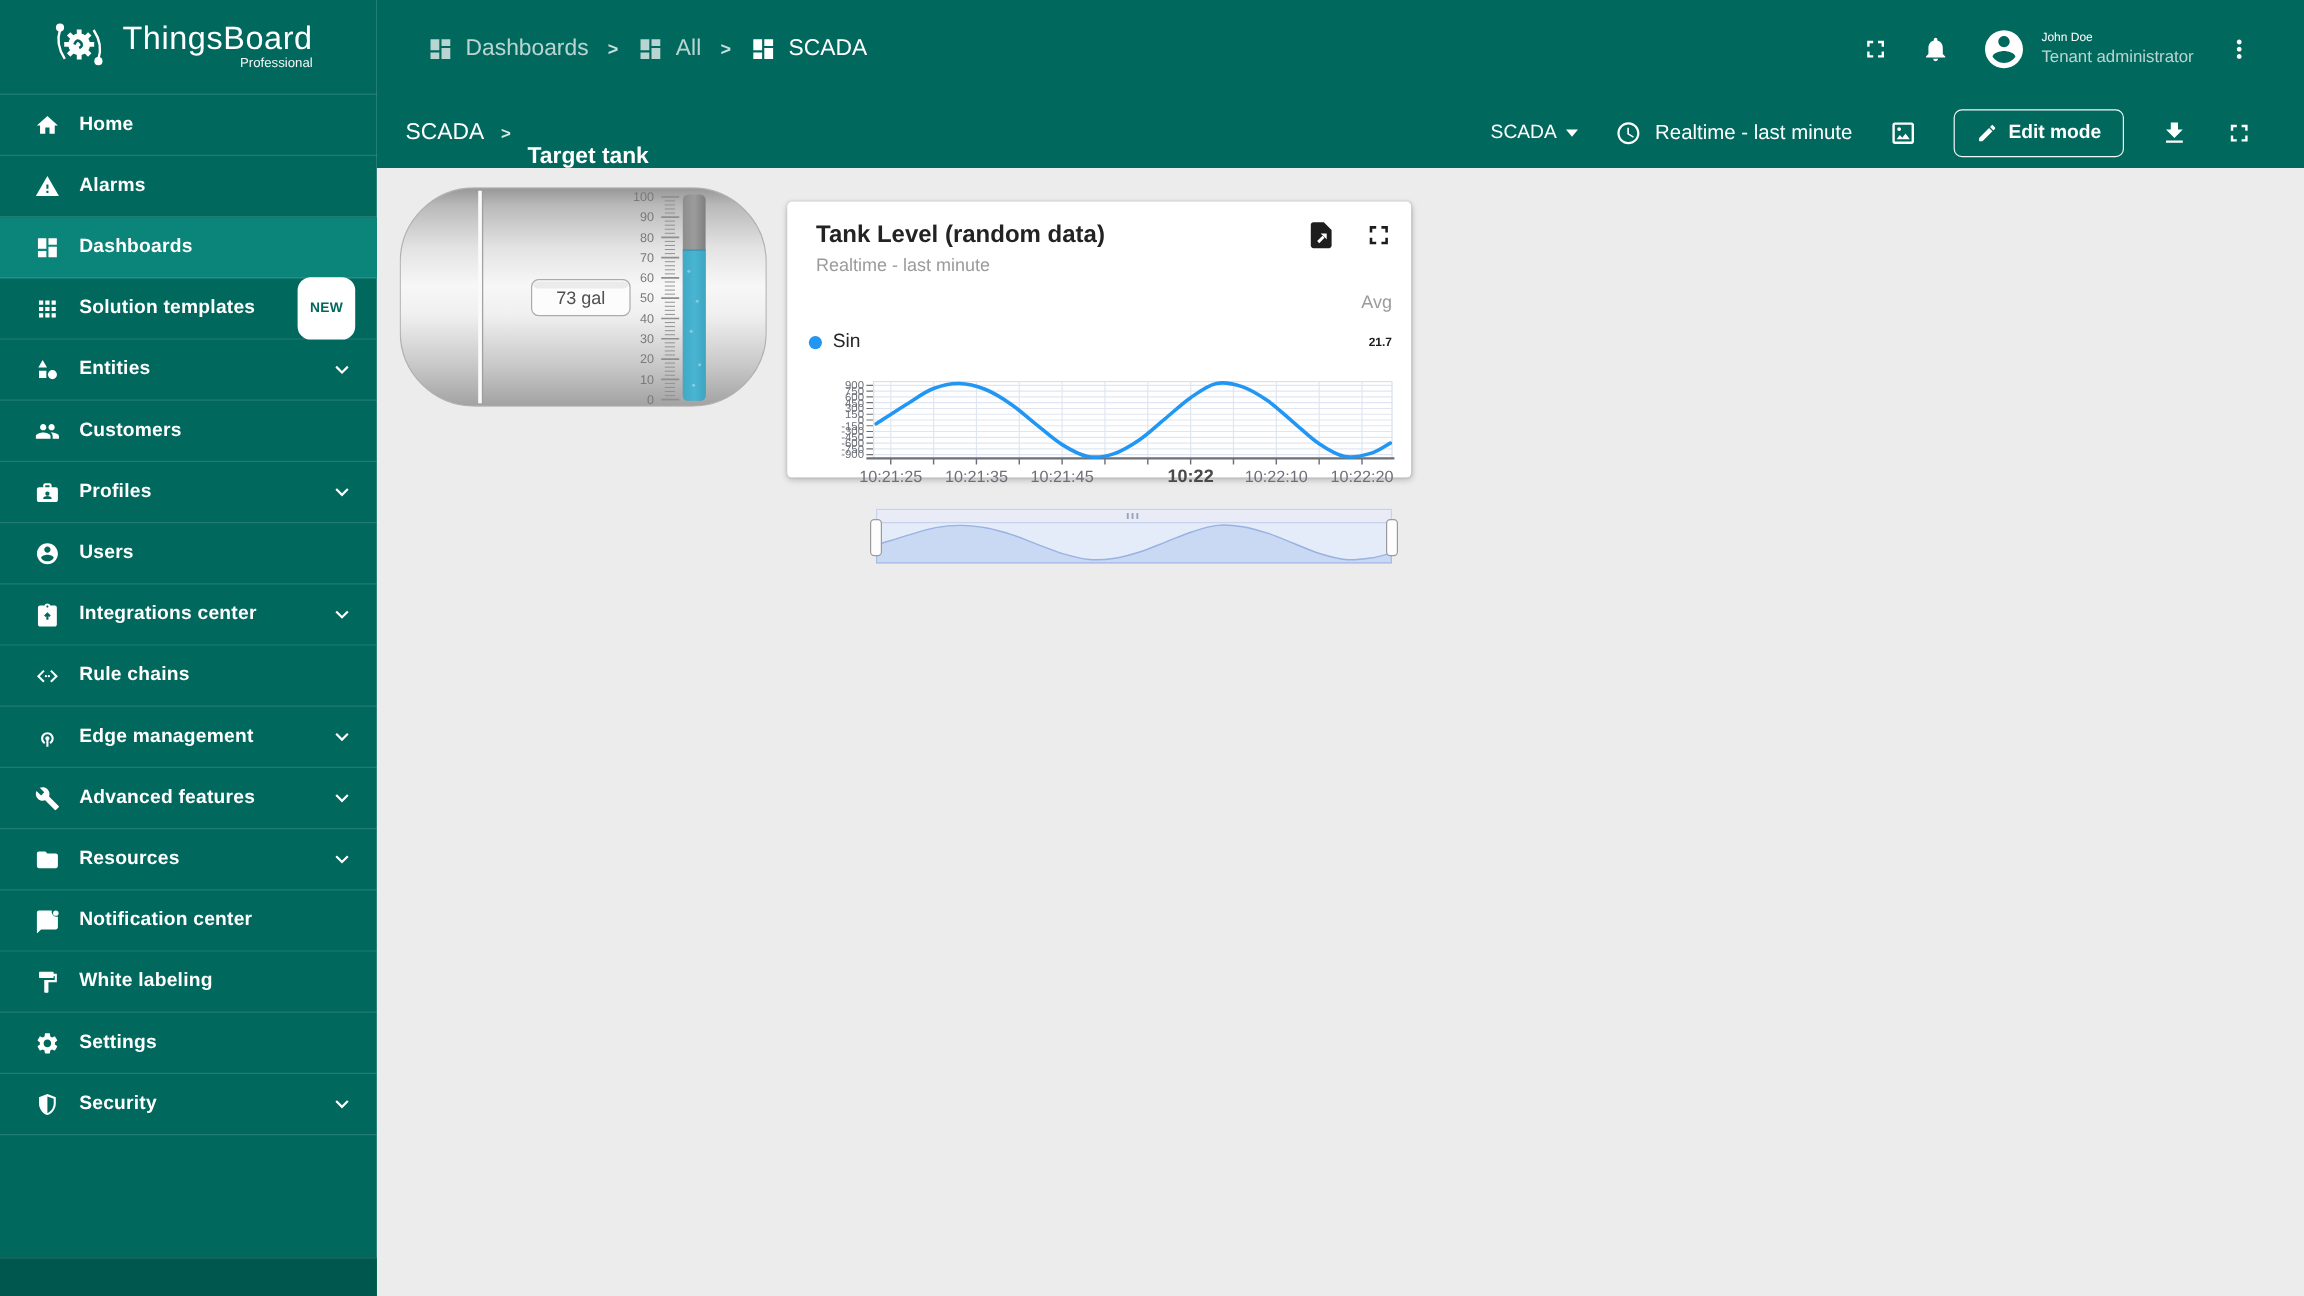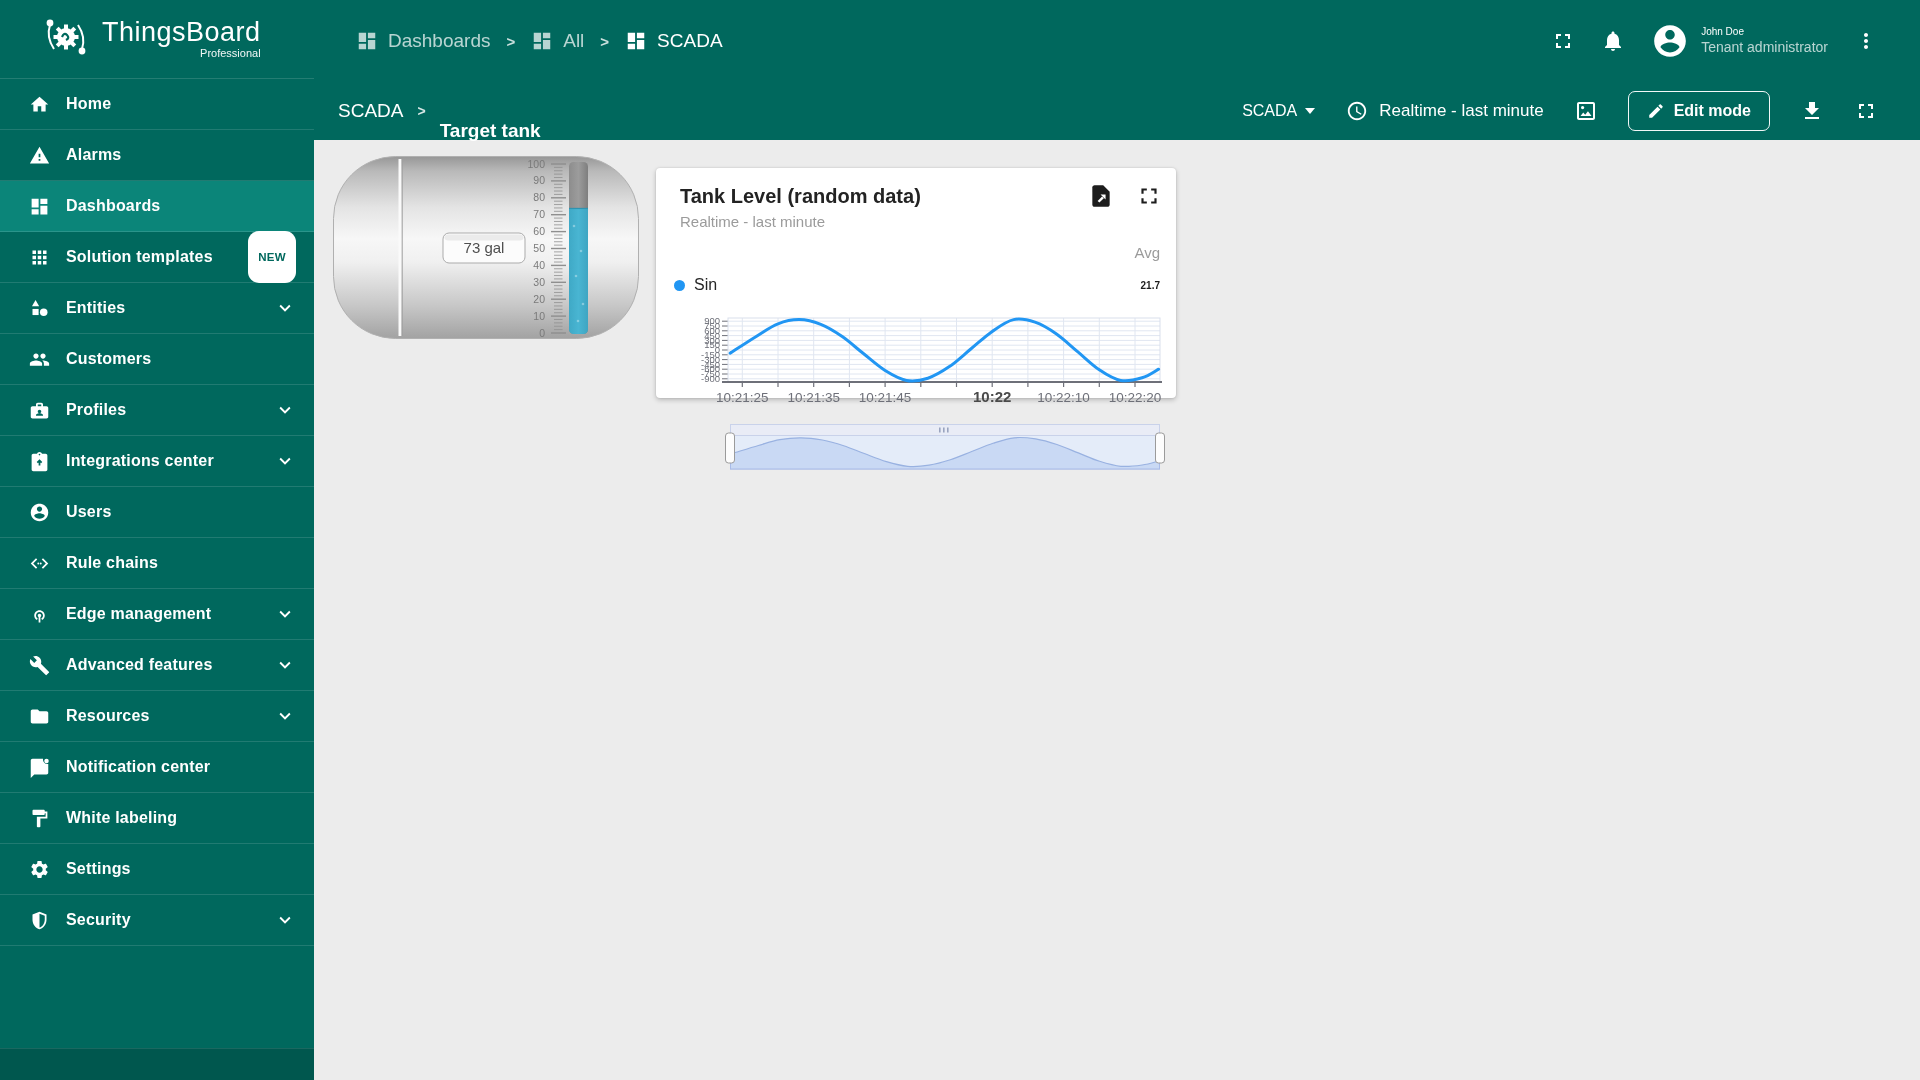--- a/index.html
+++ b/index.html
@@ -165,35 +165,35 @@
           </svg>
         </span>
         <span class="mi-label">Profiles</span>
         <span class="mi-chevron"><svg viewBox="0 0 24 24">
             <path d="M7.41 8.59 12 13.17l4.59-4.58L18 10l-6 6-6-6 1.41-1.41z"></path>
           </svg></span>
       </div>
       <div class="menu-item">
         <span class="mi-icon">
           <svg viewBox="0 0 24 24">
+            <path d="M12 2C6.48 2 2 6.48 2 12s4.48 10 10 10 10-4.48 10-10S17.52 2 12 2zm0 3c1.66 0 3 1.34 3 3s-1.34 3-3 3-3-1.34-3-3 1.34-3 3-3zm0 14.2c-2.5 0-4.71-1.28-6-3.22.03-1.99 4-3.08 6-3.08 1.99 0 5.97 1.09 6 3.08-1.29 1.94-3.5 3.22-6 3.22z"></path>
+          </svg>
+        </span>
+        <span class="mi-label">Users</span>
+      </div>
+      <div class="menu-item">
+        <span class="mi-icon">
+          <svg viewBox="0 0 24 24">
             <path d="M19 3h-4.18C14.4 1.84 13.3 1 12 1s-2.4.84-2.82 2H5c-1.1 0-2 .9-2 2v16c0 1.1.9 2 2 2h14c1.1 0 2-.9 2-2V5c0-1.1-.9-2-2-2zm-7 0c.55 0 1 .45 1 1s-.45 1-1 1-1-.45-1-1 .45-1 1-1zm0 6.3 3.2 3.2-1.4 1.4-.8-.8v3.4h-2v-3.4l-.8.8-1.4-1.4 3.2-3.2z"></path>
           </svg>
         </span>
         <span class="mi-label">Integrations center</span>
         <span class="mi-chevron"><svg viewBox="0 0 24 24">
             <path d="M7.41 8.59 12 13.17l4.59-4.58L18 10l-6 6-6-6 1.41-1.41z"></path>
           </svg></span>
-      </div>
-      <div class="menu-item">
-        <span class="mi-icon">
-          <svg viewBox="0 0 24 24">
-            <path d="M12 2C6.48 2 2 6.48 2 12s4.48 10 10 10 10-4.48 10-10S17.52 2 12 2zm0 3c1.66 0 3 1.34 3 3s-1.34 3-3 3-3-1.34-3-3 1.34-3 3-3zm0 14.2c-2.5 0-4.71-1.28-6-3.22.03-1.99 4-3.08 6-3.08 1.99 0 5.97 1.09 6 3.08-1.29 1.94-3.5 3.22-6 3.22z"></path>
-          </svg>
-        </span>
-        <span class="mi-label">Users</span>
       </div>
       <div class="menu-item">
         <span class="mi-icon">
           <svg viewBox="0 0 24 24">
             <path d="M9.4 16.6 4.8 12l4.6-4.6L8 6l-6 6 6 6 1.4-1.4zm5.2 0 4.6-4.6-4.6-4.6L16 6l6 6-6 6-1.4-1.4z"></path>
             <circle cx="10.6" cy="12" r="1.1"></circle>
             <circle cx="13.4" cy="12" r="1.1"></circle>
           </svg>
         </span>
         <span class="mi-label">Rule chains</span>

